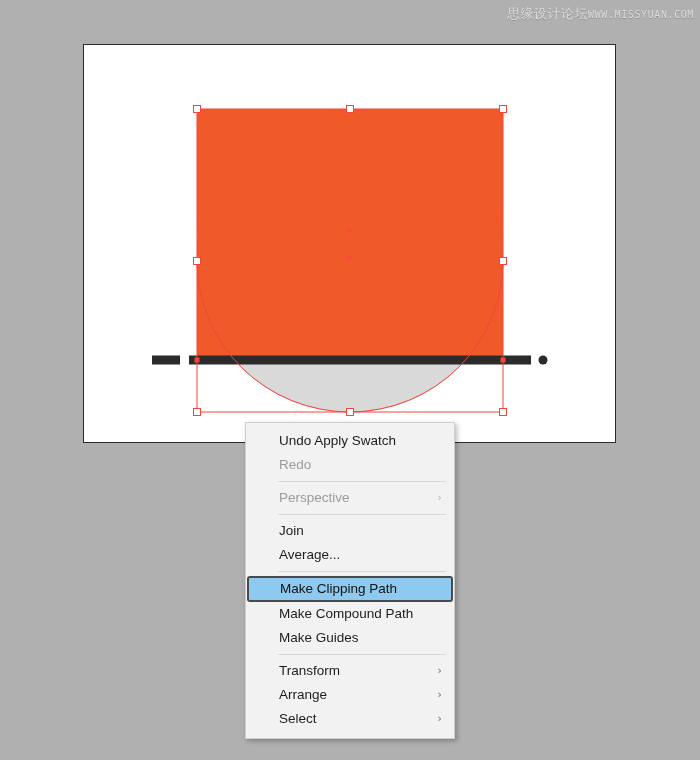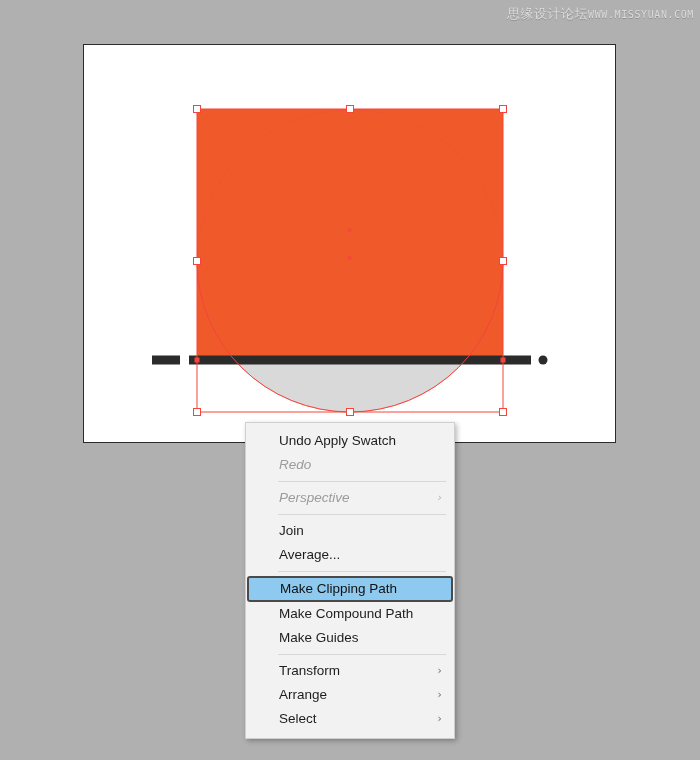--- a/index.html
+++ b/index.html
@@ -82,21 +82,20 @@
     position: relative;
     height: 24px;
     line-height: 24px;
     padding-left: 33px;
     padding-right: 40px;
     white-space: nowrap;
     cursor: default;
   }
   .menu-item.disabled {
     color: #9b9b9b;
-    font-style: italic;
   }
   .menu-item .arrow {
     position: absolute;
     right: 12px;
     top: 0;
     height: 24px;
     line-height: 24px;
     font-size: 11px;
     color: #6d6d6d;
     font-family: "DejaVu Sans", sans-serif;

